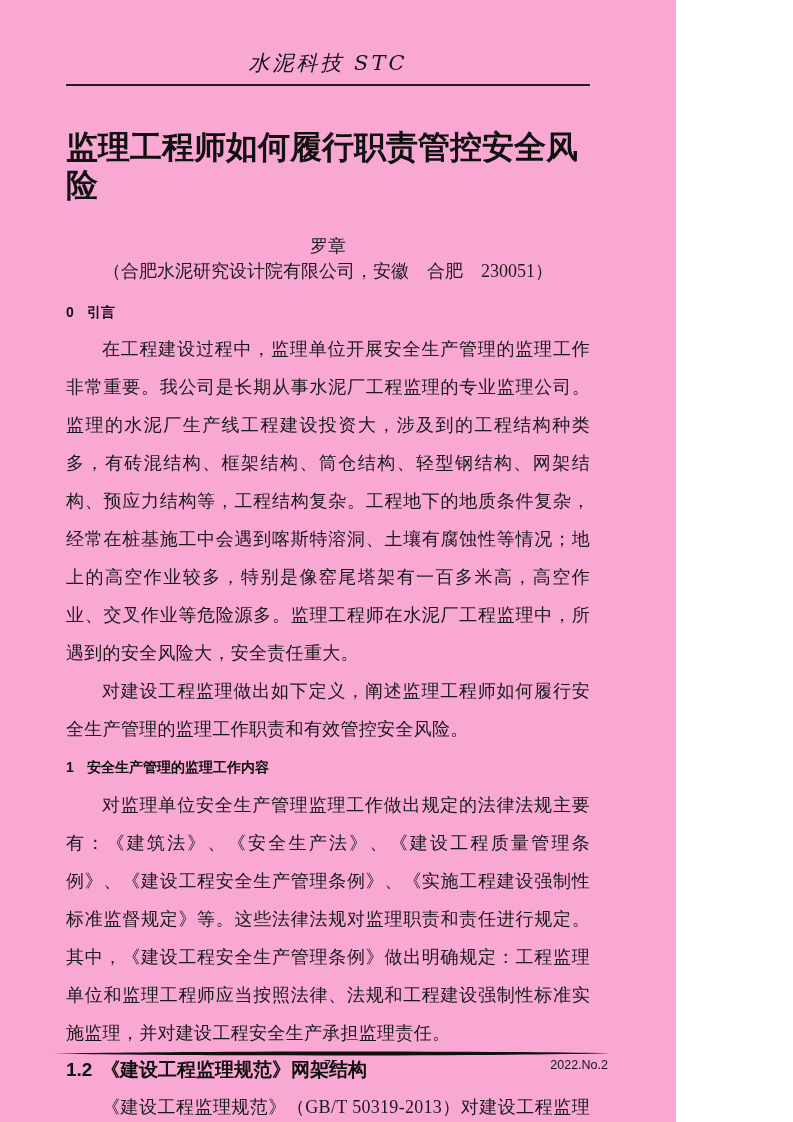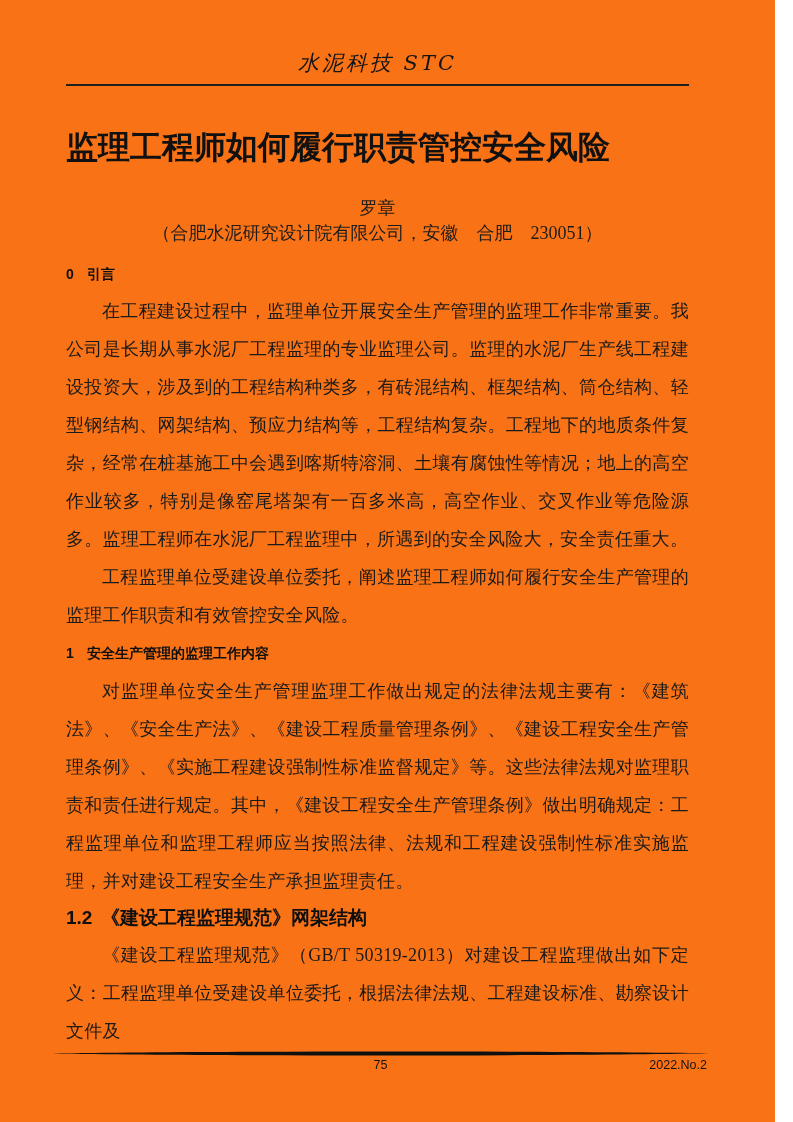--- a/index.html
+++ b/index.html
@@ -1,20 +1,20 @@
 <!DOCTYPE html>
 <html><head>
 <meta charset="utf-8">
 <style>
   html, body { margin: 0; padding: 0; background: #ffffff; }
   .page {
     position: relative;
-    width: 775px;
+    width: 676px;
     height: 1122px;
-    background: #f97316;
+    background: #f9a8d4;
     color: #1c1c1c;
     font-family: "Liberation Serif", serif;
     overflow: hidden;
     box-sizing: border-box;
     padding: 48px 86px 0 66px;
   }
   
   .journal-header {
     text-align: center;
     font-size: 21px;
@@ -118,21 +118,21 @@
   <div class="author-name">罗章</div>
 
   <div class="author-affiliation">（合肥水泥研究设计院有限公司，安徽　合肥　230051）</div>
 
   <h2 class="sec lvl1 first">
     <span class="sec-num wide">0</span><span class="sec-title">引言</span>
   </h2>
 
   <p class="body-p">在工程建设过程中，监理单位开展安全生产管理的监理工作非常重要。我公司是长期从事水泥厂工程监理的专业监理公司。监理的水泥厂生产线工程建设投资大，涉及到的工程结构种类多，有砖混结构、框架结构、筒仓结构、轻型钢结构、网架结构、预应力结构等，工程结构复杂。工程地下的地质条件复杂，经常在桩基施工中会遇到喀斯特溶洞、土壤有腐蚀性等情况；地上的高空作业较多，特别是像窑尾塔架有一百多米高，高空作业、交叉作业等危险源多。监理工程师在水泥厂工程监理中，所遇到的安全风险大，安全责任重大。</p>
 
-  <p class="body-p">工程监理单位受建设单位委托，阐述监理工程师如何履行安全生产管理的监理工作职责和有效管控安全风险。</p>
+  <p class="body-p">对建设工程监理做出如下定义，阐述监理工程师如何履行安全生产管理的监理工作职责和有效管控安全风险。</p>
 
   <h2 class="sec lvl1 mid">
     <span class="sec-num wide">1</span><span class="sec-title">安全生产管理的监理工作内容</span>
   </h2>
 
 
   <p class="body-p">对监理单位安全生产管理监理工作做出规定的法律法规主要有：《建筑法》、《安全生产法》、《建设工程质量管理条例》、《建设工程安全生产管理条例》、《实施工程建设强制性标准监督规定》等。这些法律法规对监理职责和责任进行规定。其中，《建设工程安全生产管理条例》做出明确规定：工程监理单位和监理工程师应当按照法律、法规和工程建设强制性标准实施监理，并对建设工程安全生产承担监理责任。</p>
 
   <h3 class="sec lvl2">
     <span class="sec-num narrow">1.2</span><span class="sec-title">《建设工程监理规范》网架结构</span>

